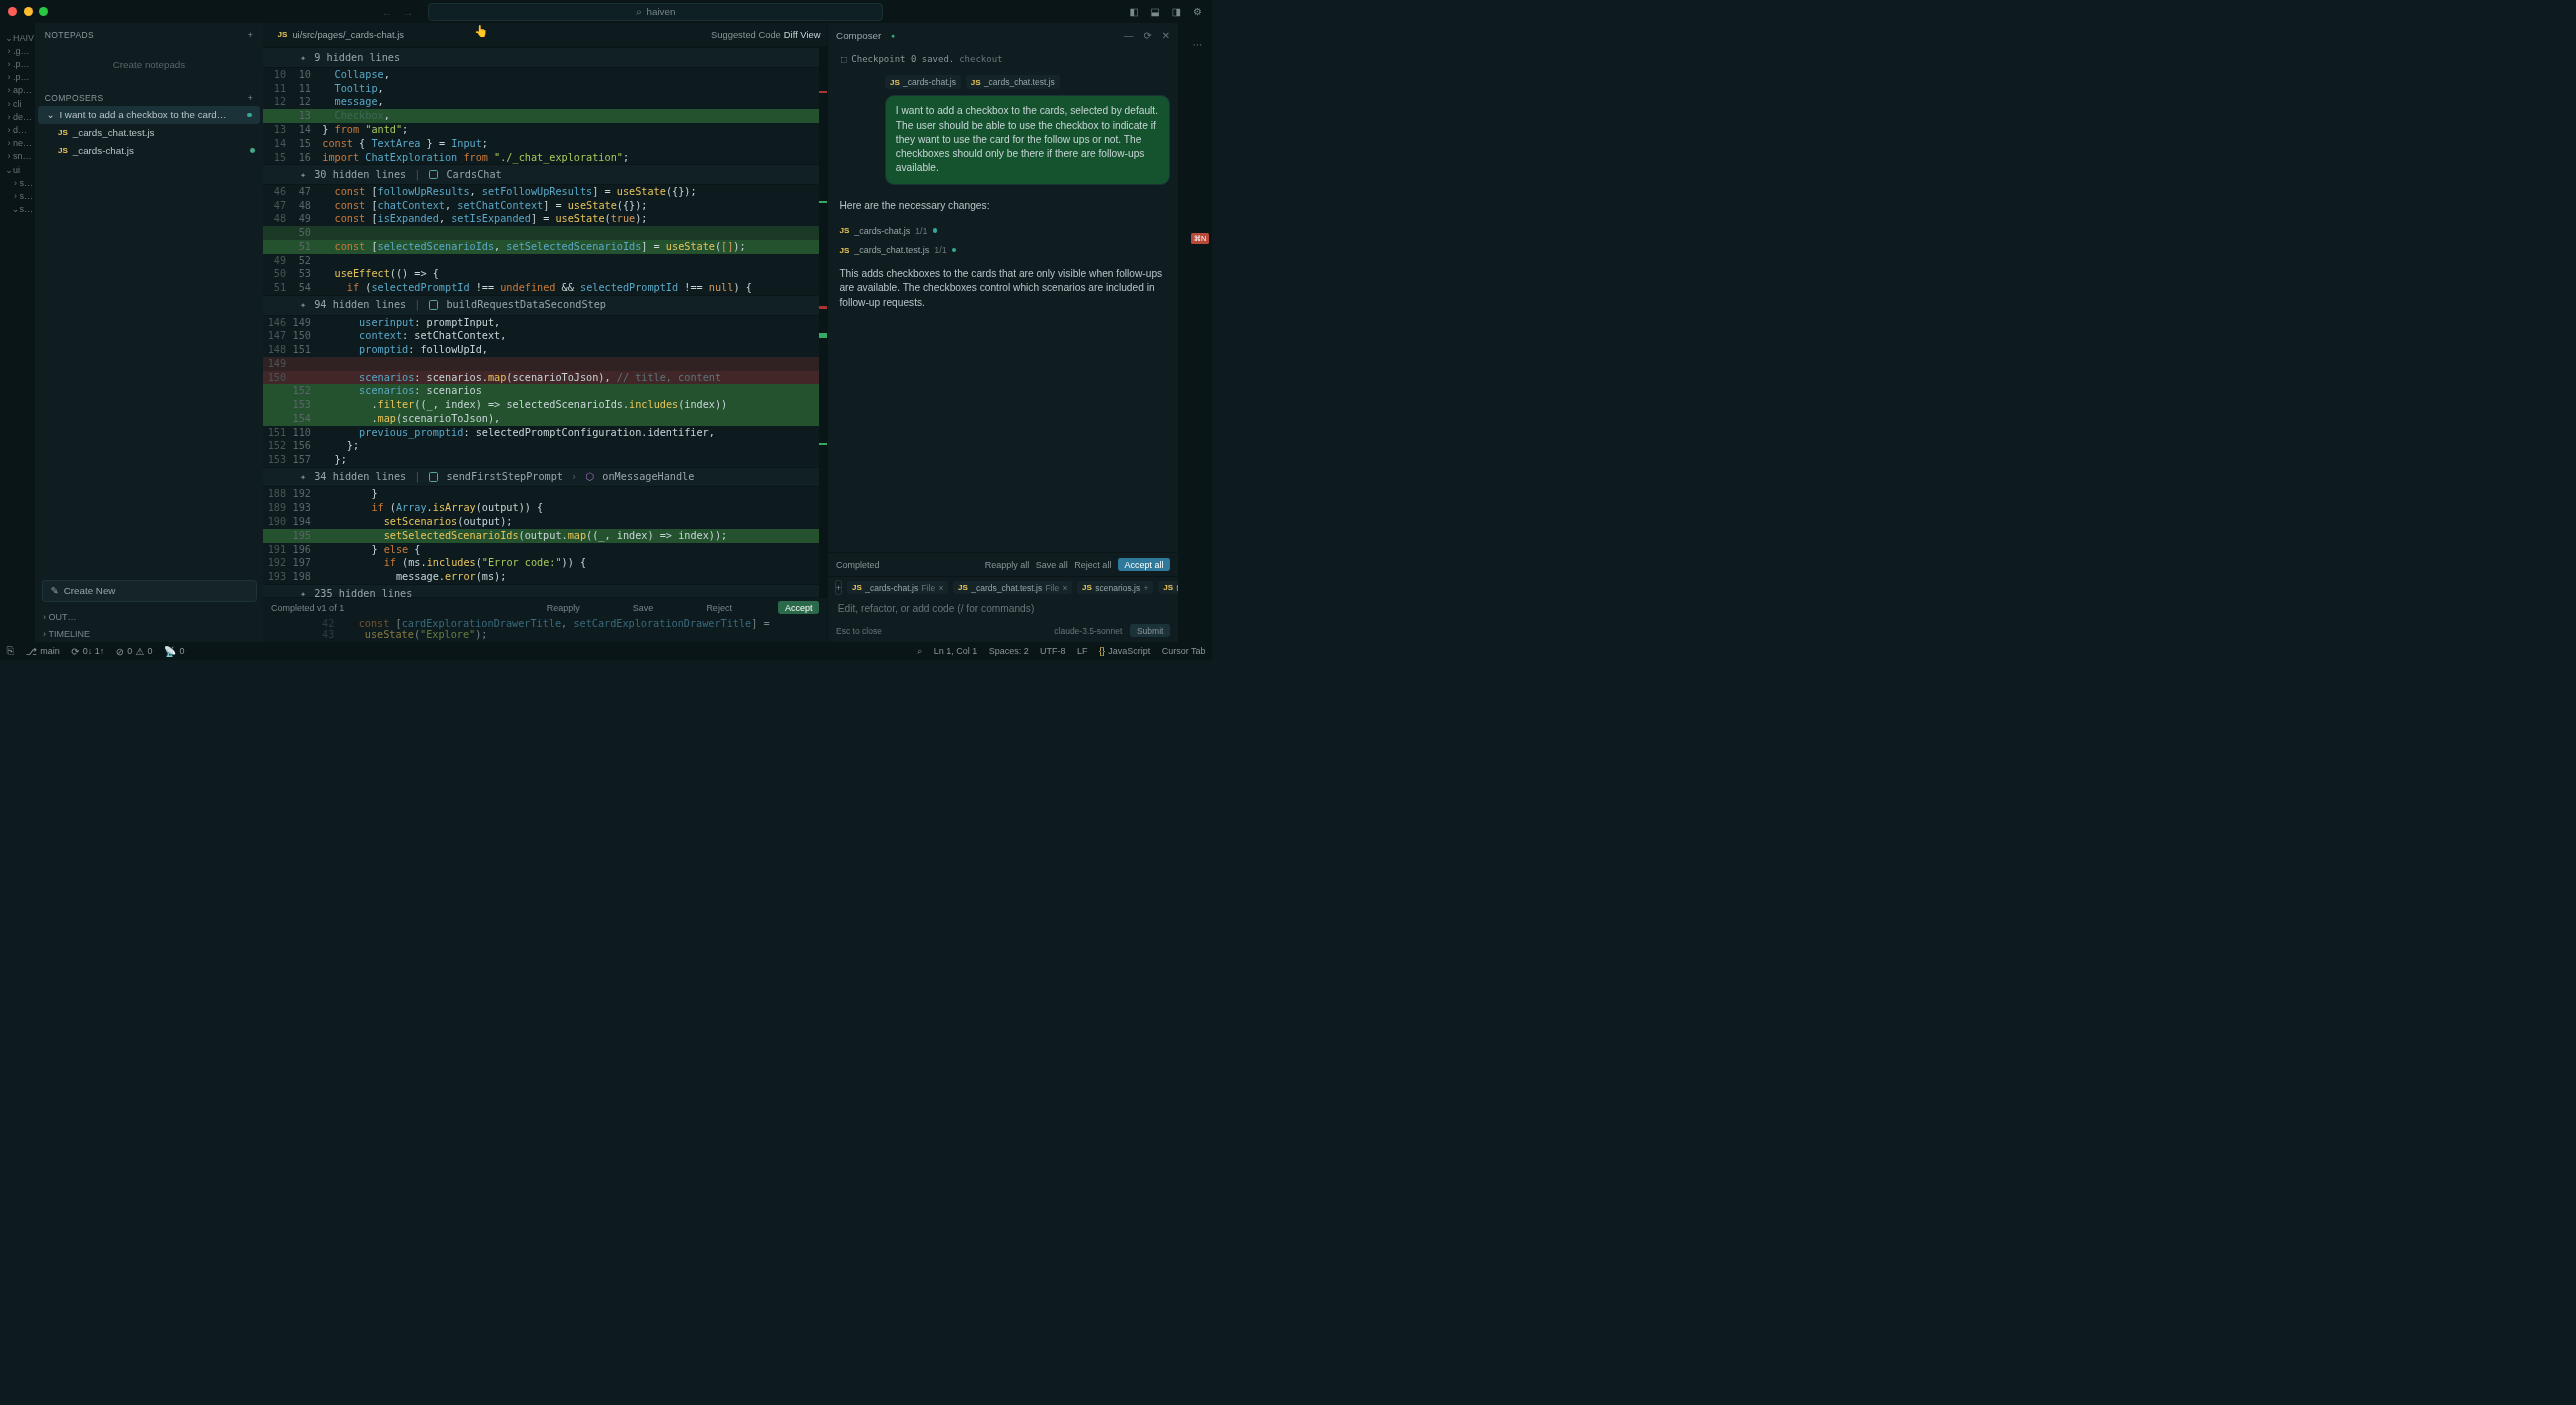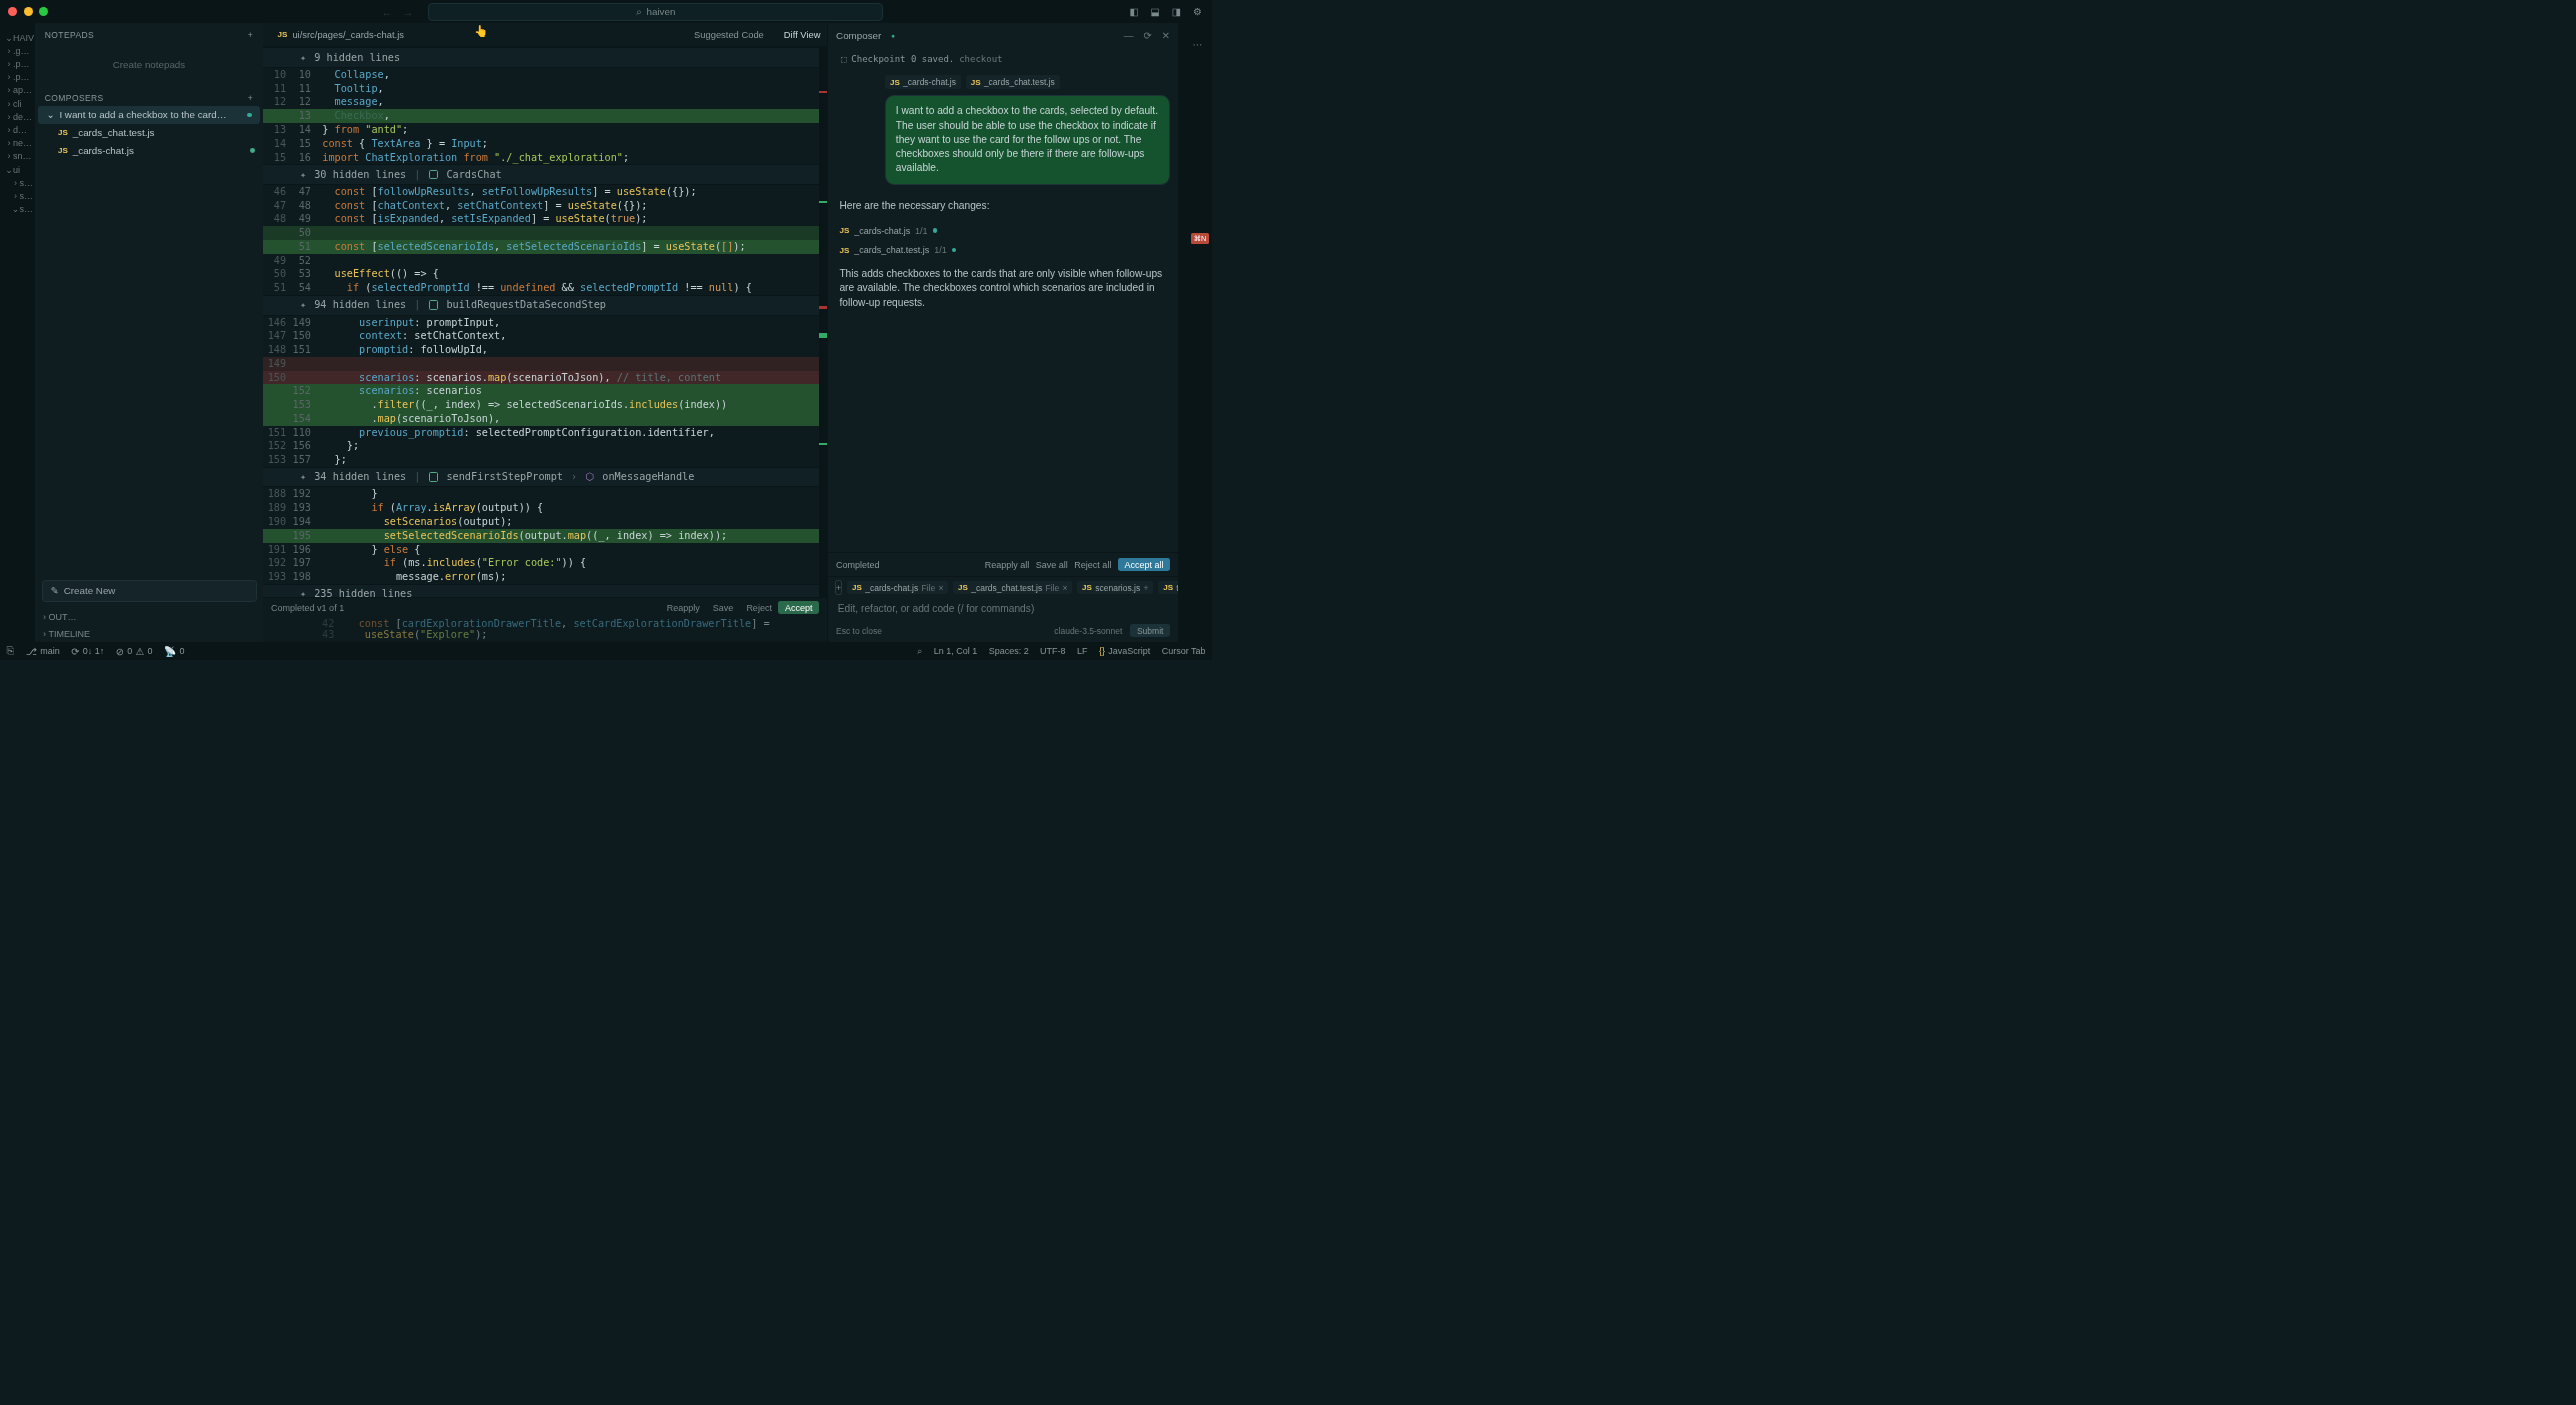--- a/index.html
+++ b/index.html
@@ -98,21 +98,21 @@
   display: flex;
   align-items: center;
   gap: 4.9px;
 }
 .bottom-collapse { color: #7a8588; font-size: 9px; padding: 3.3px 8.1px; cursor: pointer; }
 
 
 .editor-area { flex: 1; display: flex; flex-direction: column; background: #0d1b1e; min-width: 0; }
 .tab-row { height: 24.4px; display: flex; align-items: center; border-bottom: 0.8px solid #0a1518; padding: 0 6.5px; }
 .ed-tab { display: flex; align-items: center; gap: 4.9px; padding: 0 8.1px; height: 100%; font-size: 9.4px; color: #9aa5a8; }
-.tab-actions { margin-left: auto; display: flex; gap: 20px; font-size: 9.4px; }
+.tab-actions { margin-left: auto; display: flex; gap: 3px; font-size: 9.4px; }
 .tab-action { color: #8a9598; cursor: pointer; }
 
 
 .code-view { flex: 1; overflow: hidden; font-family: "SF Mono", Menlo, Consolas, monospace; font-size: 10.2px; line-height: 1.35; position: relative; }
 .fold-bar {
   display: flex;
   align-items: center;
   gap: 8.1px;
   padding: 2.4px 6.5px 2.4px 37px;
   color: #9aa5a8;
@@ -150,20 +150,21 @@
 
 
 .ed-footer {
   height: 19.5px;
   display: flex;
   align-items: center;
   padding: 0 8.1px;
   font-size: 9px;
   color: #7a8588;
   border-top: 0.8px solid #0a1518;
+  gap: 40px;
 }
 .ed-footer .spacer { flex: 1; }
 .ed-footer .fbtn { padding: 1.6px 6.5px; cursor: pointer; }
 .ed-footer .accept { background: #2a6a4a; color: #fff; border-radius: 2.4px; }
 
 
 .composer-panel {
   width: 351px;
   background: #0f1d20;
   border-left: 0.8px solid #0a1518;

